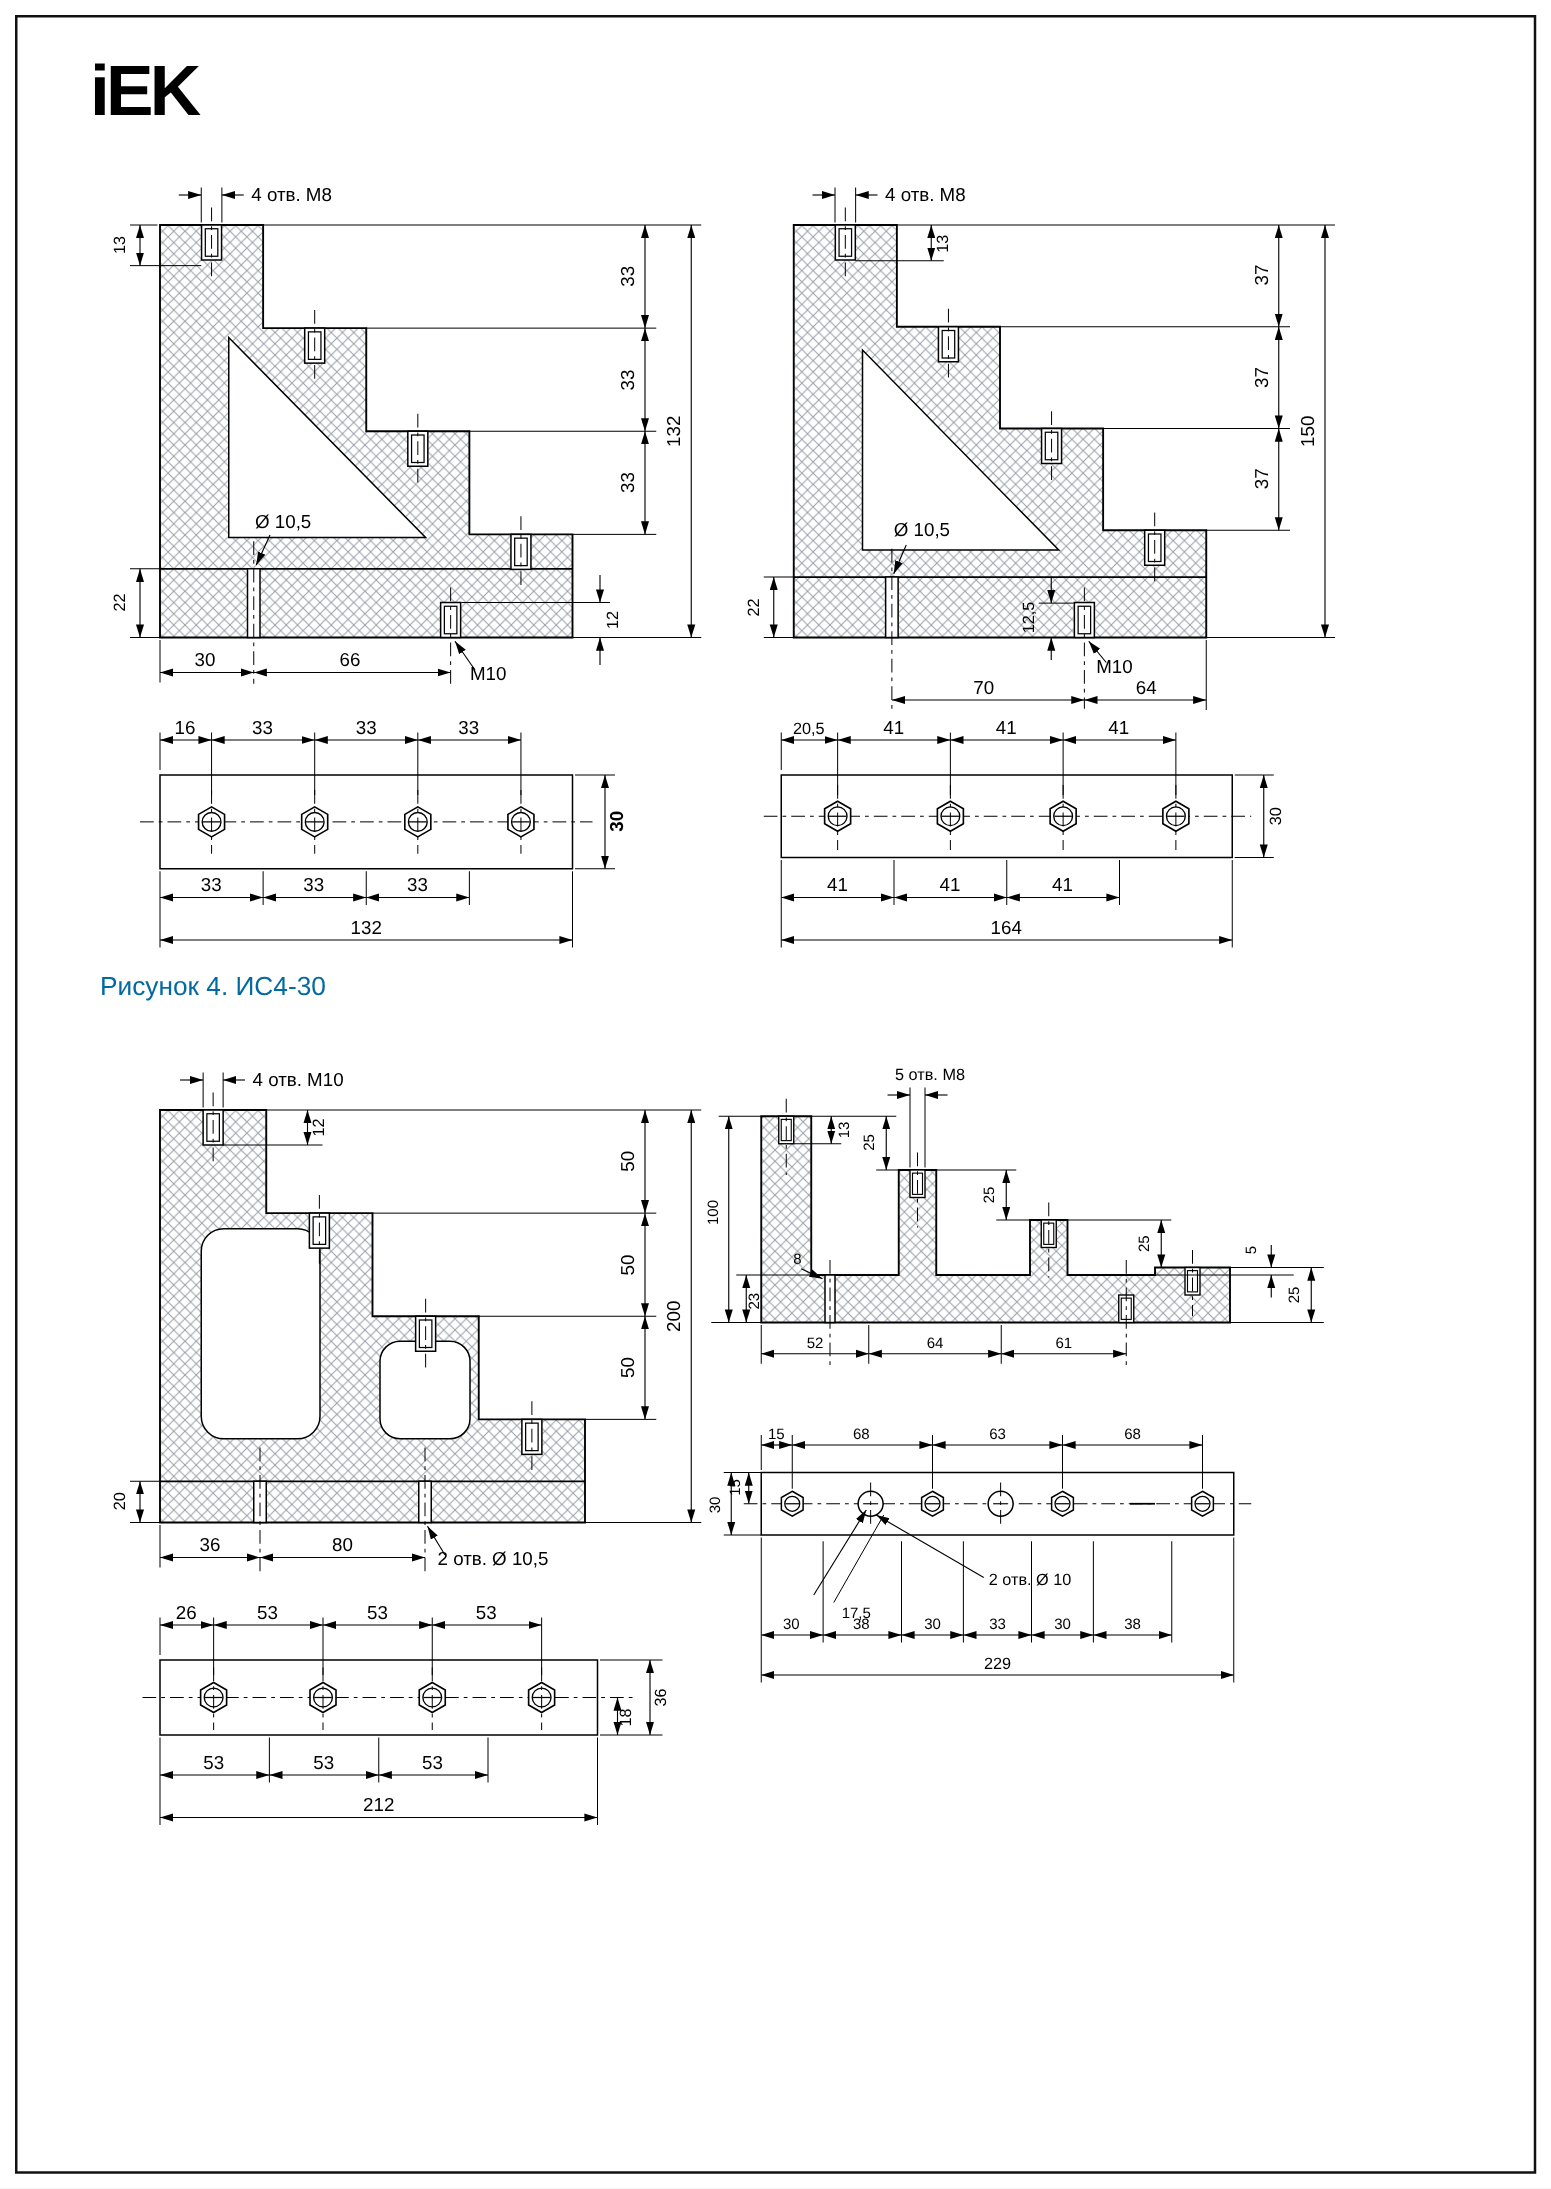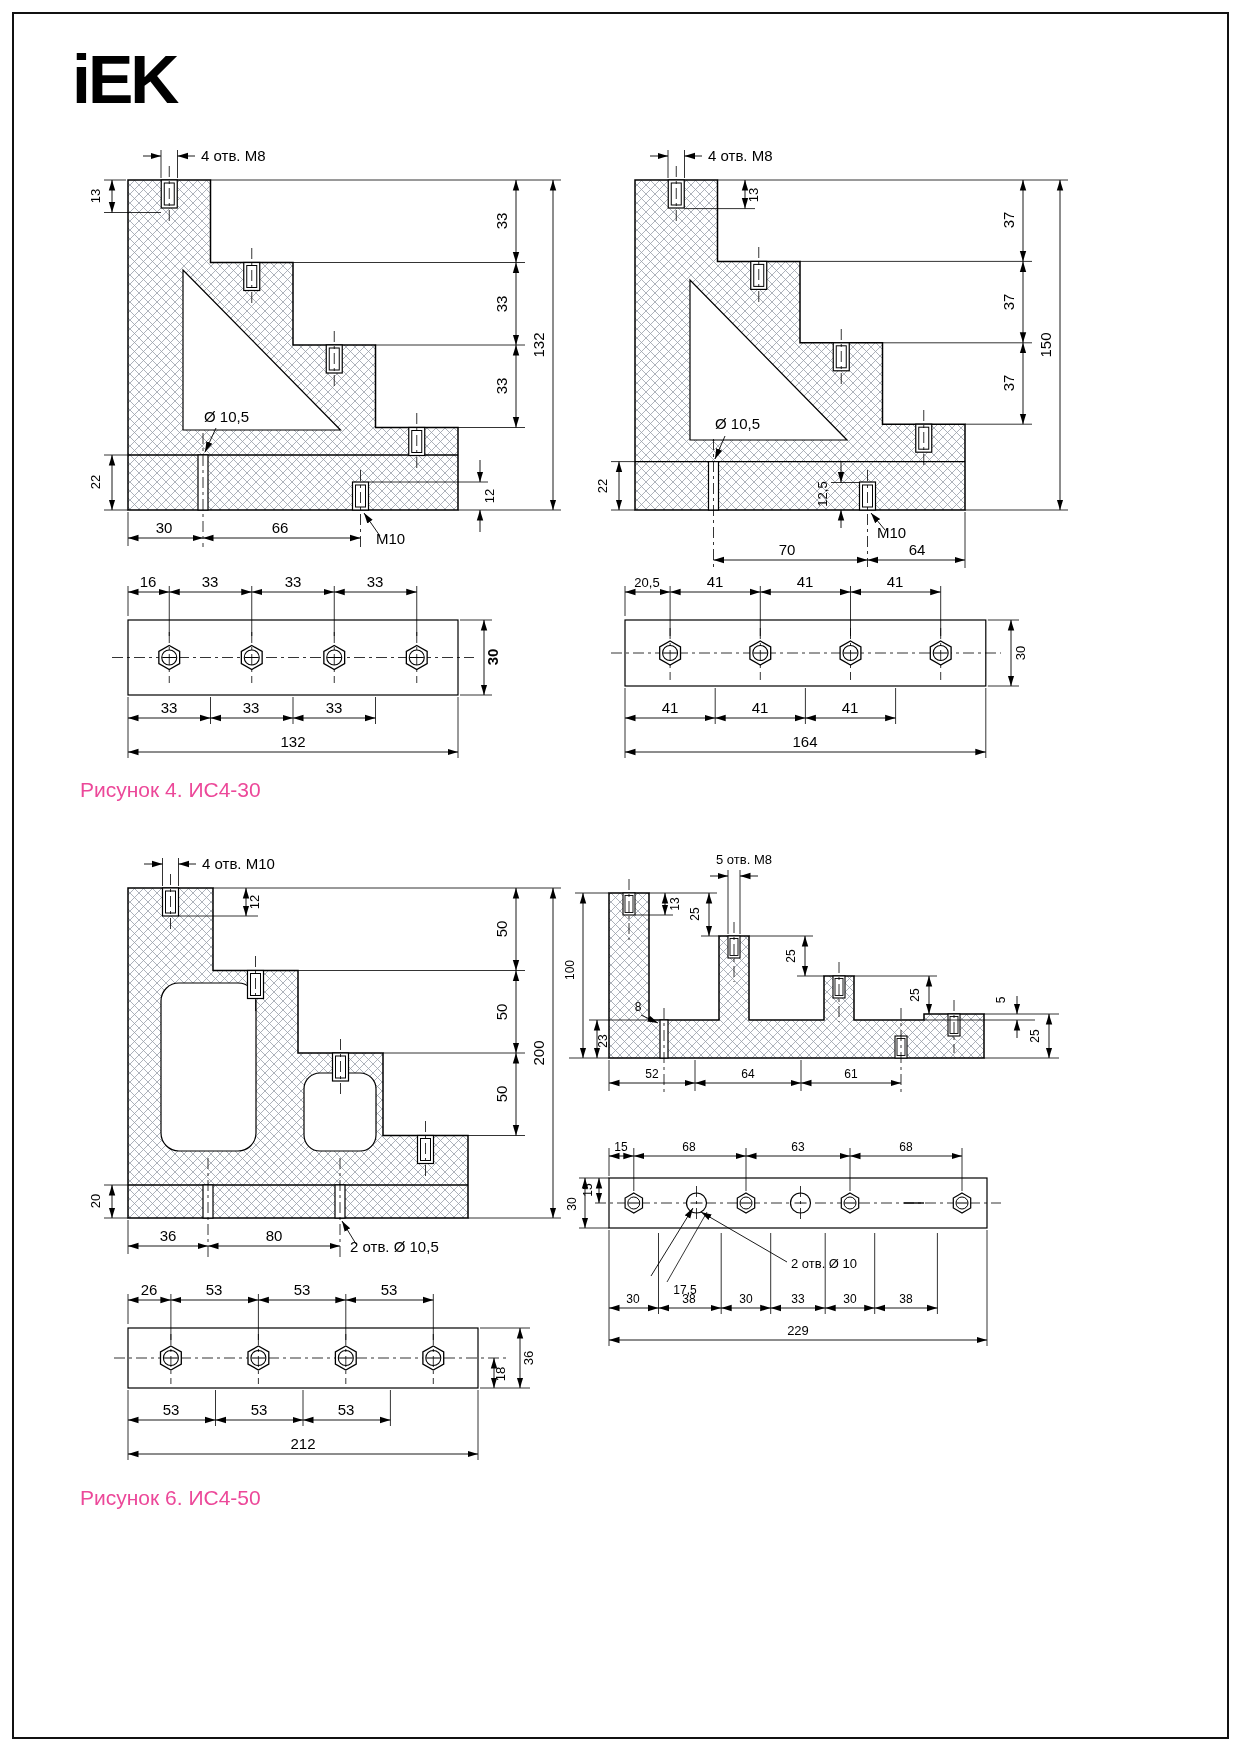--- a/index.html
+++ b/index.html
@@ -1,22 +1,22 @@
 <!DOCTYPE html>
 <html><head>
 <meta charset="utf-8">
 <style>
   html,body{margin:0;padding:0;background:#e8e8e8;}
   .sheet{position:relative;width:1241px;height:1751px;background:#fff;margin:0 auto;
          font-family:"Liberation Sans",sans-serif;overflow:hidden;}
   .frame{position:absolute;left:12px;top:12px;right:12px;bottom:12px;border:2px solid #111;}
-  .logo{position:absolute;left:72px;top:40px;font-weight:bold;font-size:68px;
+  .logo{position:absolute;left:72px;top:40px;font-weight:bold;font-size:57px;
         letter-spacing:-3px;color:#000;}
   .fig{position:absolute;}
-  .cap{font-size:21px;color:#ec4899;margin:6px 0 0 22px;}
+  .cap{font-size:21px;color:#0369a1;margin:6px 0 0 22px;}
   svg{overflow:visible;display:block;}
   svg text{font-family:"Liberation Sans",sans-serif;font-size:15px;fill:#000;text-anchor:middle;}
   .ts{text-anchor:start;}
   .t13{font-size:13px;}
   .t12{font-size:12px;}
   .b{font-weight:bold;}
   .ol{stroke:#000;stroke-width:1.5;}
   .cut{fill:#fff;stroke:#000;stroke-width:1.2;}
   .e{stroke:#000;stroke-width:.8;}
   .bl{stroke:#000;stroke-width:1.4;}
@@ -375,21 +375,20 @@
 <line class="d" x1="70" y1="606" x2="420" y2="606" marker-start="url(#as)" marker-end="url(#ae)"></line>
 <text x="245" y="601">212</text>
 <line class="e" x1="422" y1="540" x2="472" y2="540"></line>
           <line class="e" x1="422" y1="480" x2="472" y2="480"></line>
 <line class="d" x1="436" y1="510" x2="436" y2="540" marker-start="url(#as)" marker-end="url(#ae)"></line>
 <text class="t13" transform="rotate(-90 447 526)" x="447" y="526">18</text>
 <line class="d" x1="462" y1="480" x2="462" y2="540" marker-start="url(#as)" marker-end="url(#ae)"></line>
 <text class="t13" transform="rotate(-90 475 510)" x="475" y="510">36</text>
 </g>
 </svg>
-<div class="cap">Рисунок 6. ИС4-50</div>
 </div>
 
 <div class="fig" style="left:539px;top:848px">
 <svg width="600" height="632" viewBox="0 0 600 632">
 <g>
 <path class="ol" fill="url(#hx)" d="M70 45H110V172H180V88H210V172H285V128H315V172H385V166H445V210H70Z"></path>
 <use href="#m8s" x="90" y="45"></use>
           <use href="#m8s" x="195" y="88"></use>
           <use href="#m8s" x="300" y="128"></use>
           <use href="#m8s" x="415" y="166"></use>

